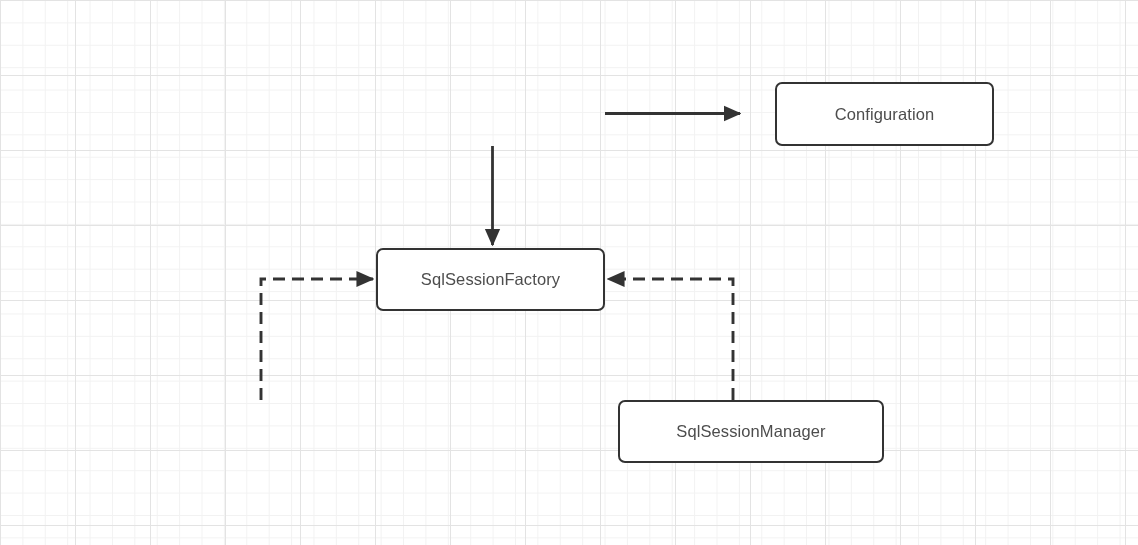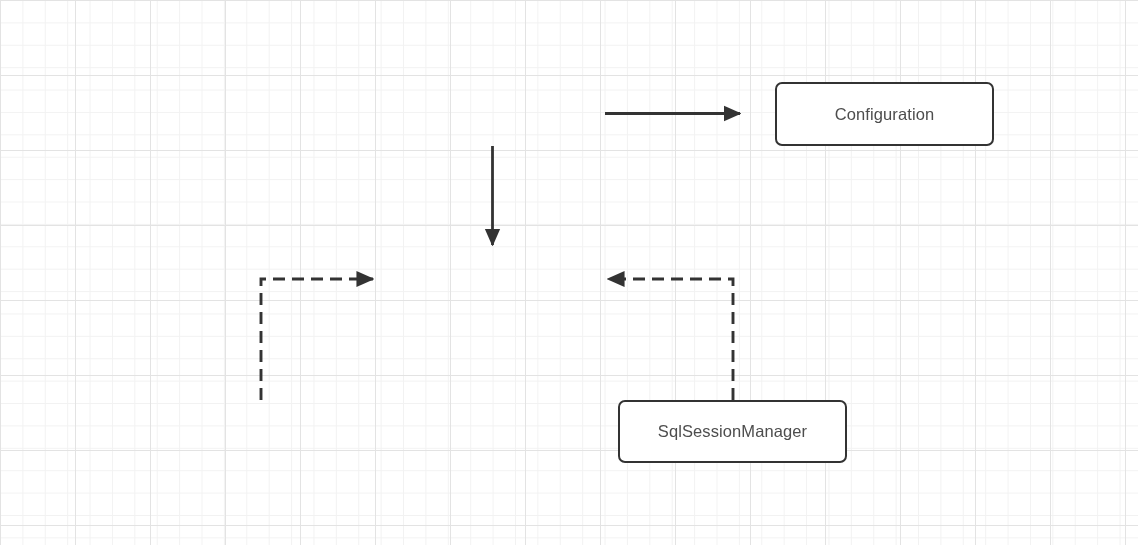--- a/index.html
+++ b/index.html
@@ -86,19 +86,22 @@
     <g>
       <path d="M 733 400 L 733 279 L 608 279" fill="none" stroke="#333333" stroke-width="2.9" stroke-dasharray="12 7" stroke-linecap="butt" marker-end="url(#arrowhead)"></path>
     </g>
   </svg>
 
 
   <div class="node" style="left:743px; top:82px; width:219px; height:64px;margin-left:32px;">
     <span class="node-label">Configuration</span>
   </div>
 
+  <div class="node" style="left:376px; top:248px; width:229px; height:63px;">
+    <span class="node-label">SqlSessionFactory</span>
+  </div>
 
 
-  <div class="node" style="left:618px; top:400px; width:229px; height:63px;">
+  <div class="node" style="left:618px; top:400px; width:266px; height:63px;">
     <span class="node-label">SqlSessionManager</span>
   </div>
 
 </div>
 
 </body></html>

